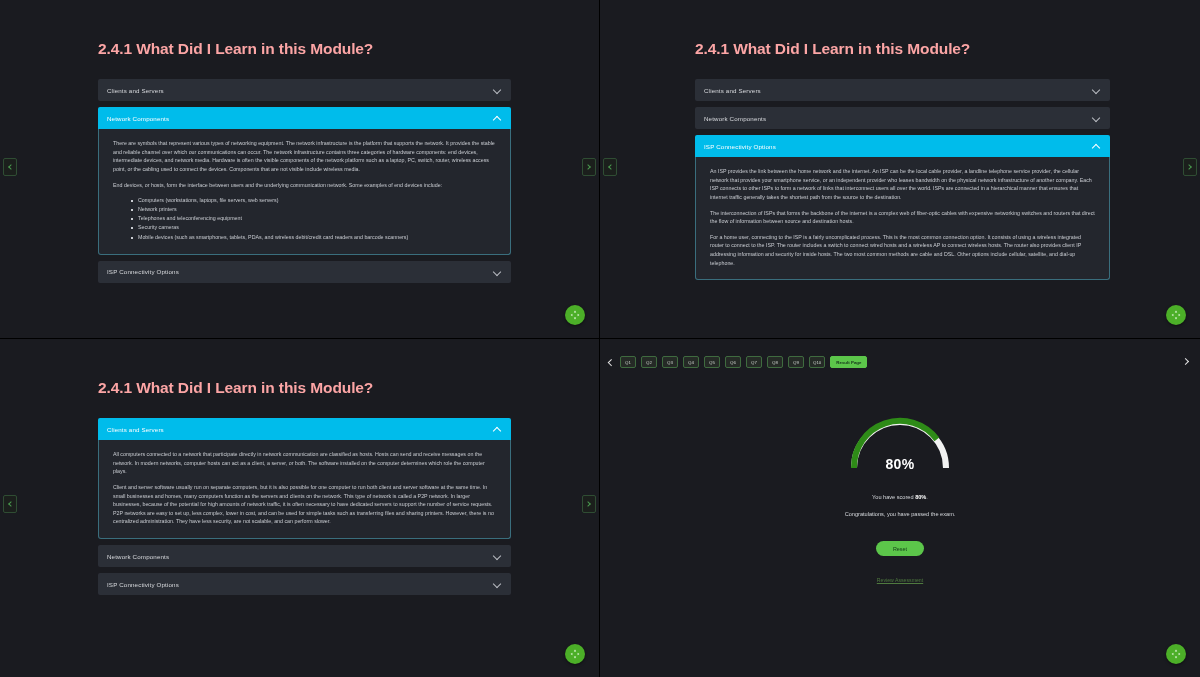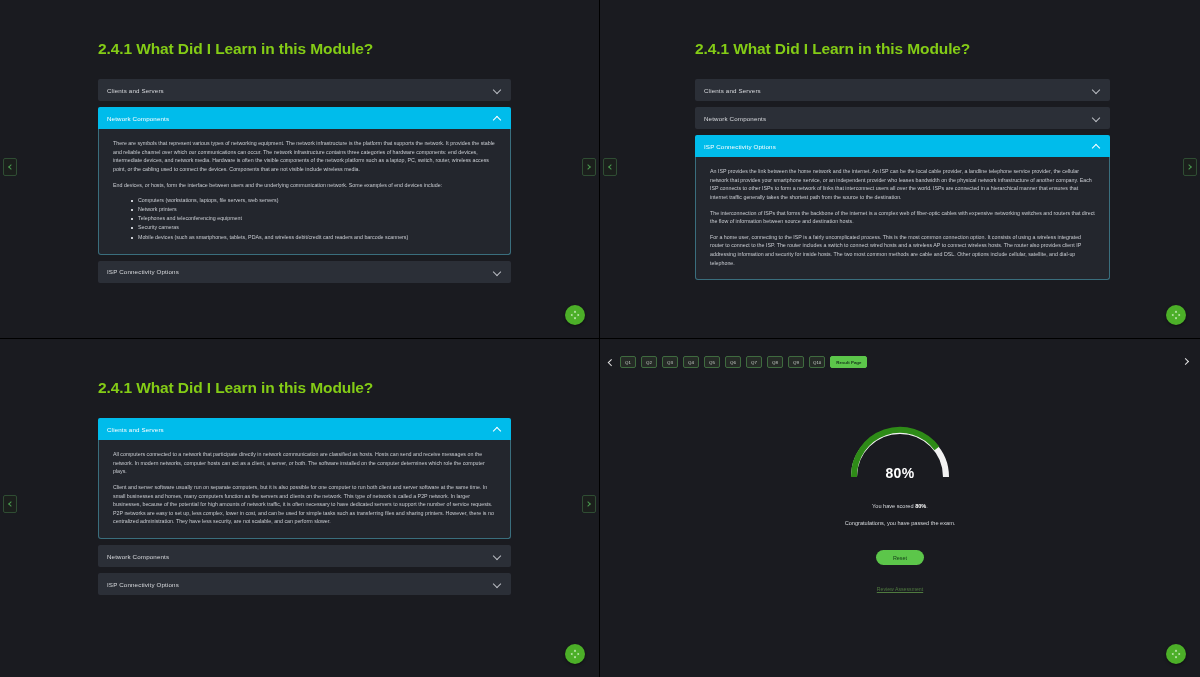--- a/index.html
+++ b/index.html
@@ -28,21 +28,21 @@
 
   
   .lesson {
     position: absolute;
     inset: 0;
     padding: 40px 88px 0 98px;
   }
   .q2 .lesson { padding-left: 95px; padding-right: 90px; }
   .q3 .lesson { padding-top: 378px; }
   .page-title {
-    color: #84cc16;
+    color: #fca5a5;
     font-size: 15.5px;
     font-weight: bold;
     letter-spacing: -0.1px;
     margin-bottom: 21px;
   }
   .accordion { width: 100%; }
   .acc-item { margin-bottom: 6px; }
   .acc-head {
     height: 22px;
     display: flex;
@@ -209,21 +209,21 @@
     width: 5px; height: 5px;
     border-right: 1.3px solid #e6e6e6;
     border-top: 1.3px solid #e6e6e6;
     transform: rotate(45deg);
     display: block;
     margin-right: 2px;
   }
   .result {
     position: absolute;
     left: 0; right: 0;
-    top: 80px;
+    top: 71px;
     text-align: center;
   }
   .gauge-wrap {
     width: 112px; height: 62px;
     margin: 0 auto;
     position: relative;
   }
   .gauge-wrap svg { display: block; }
   .gauge-value {
     position: absolute;

